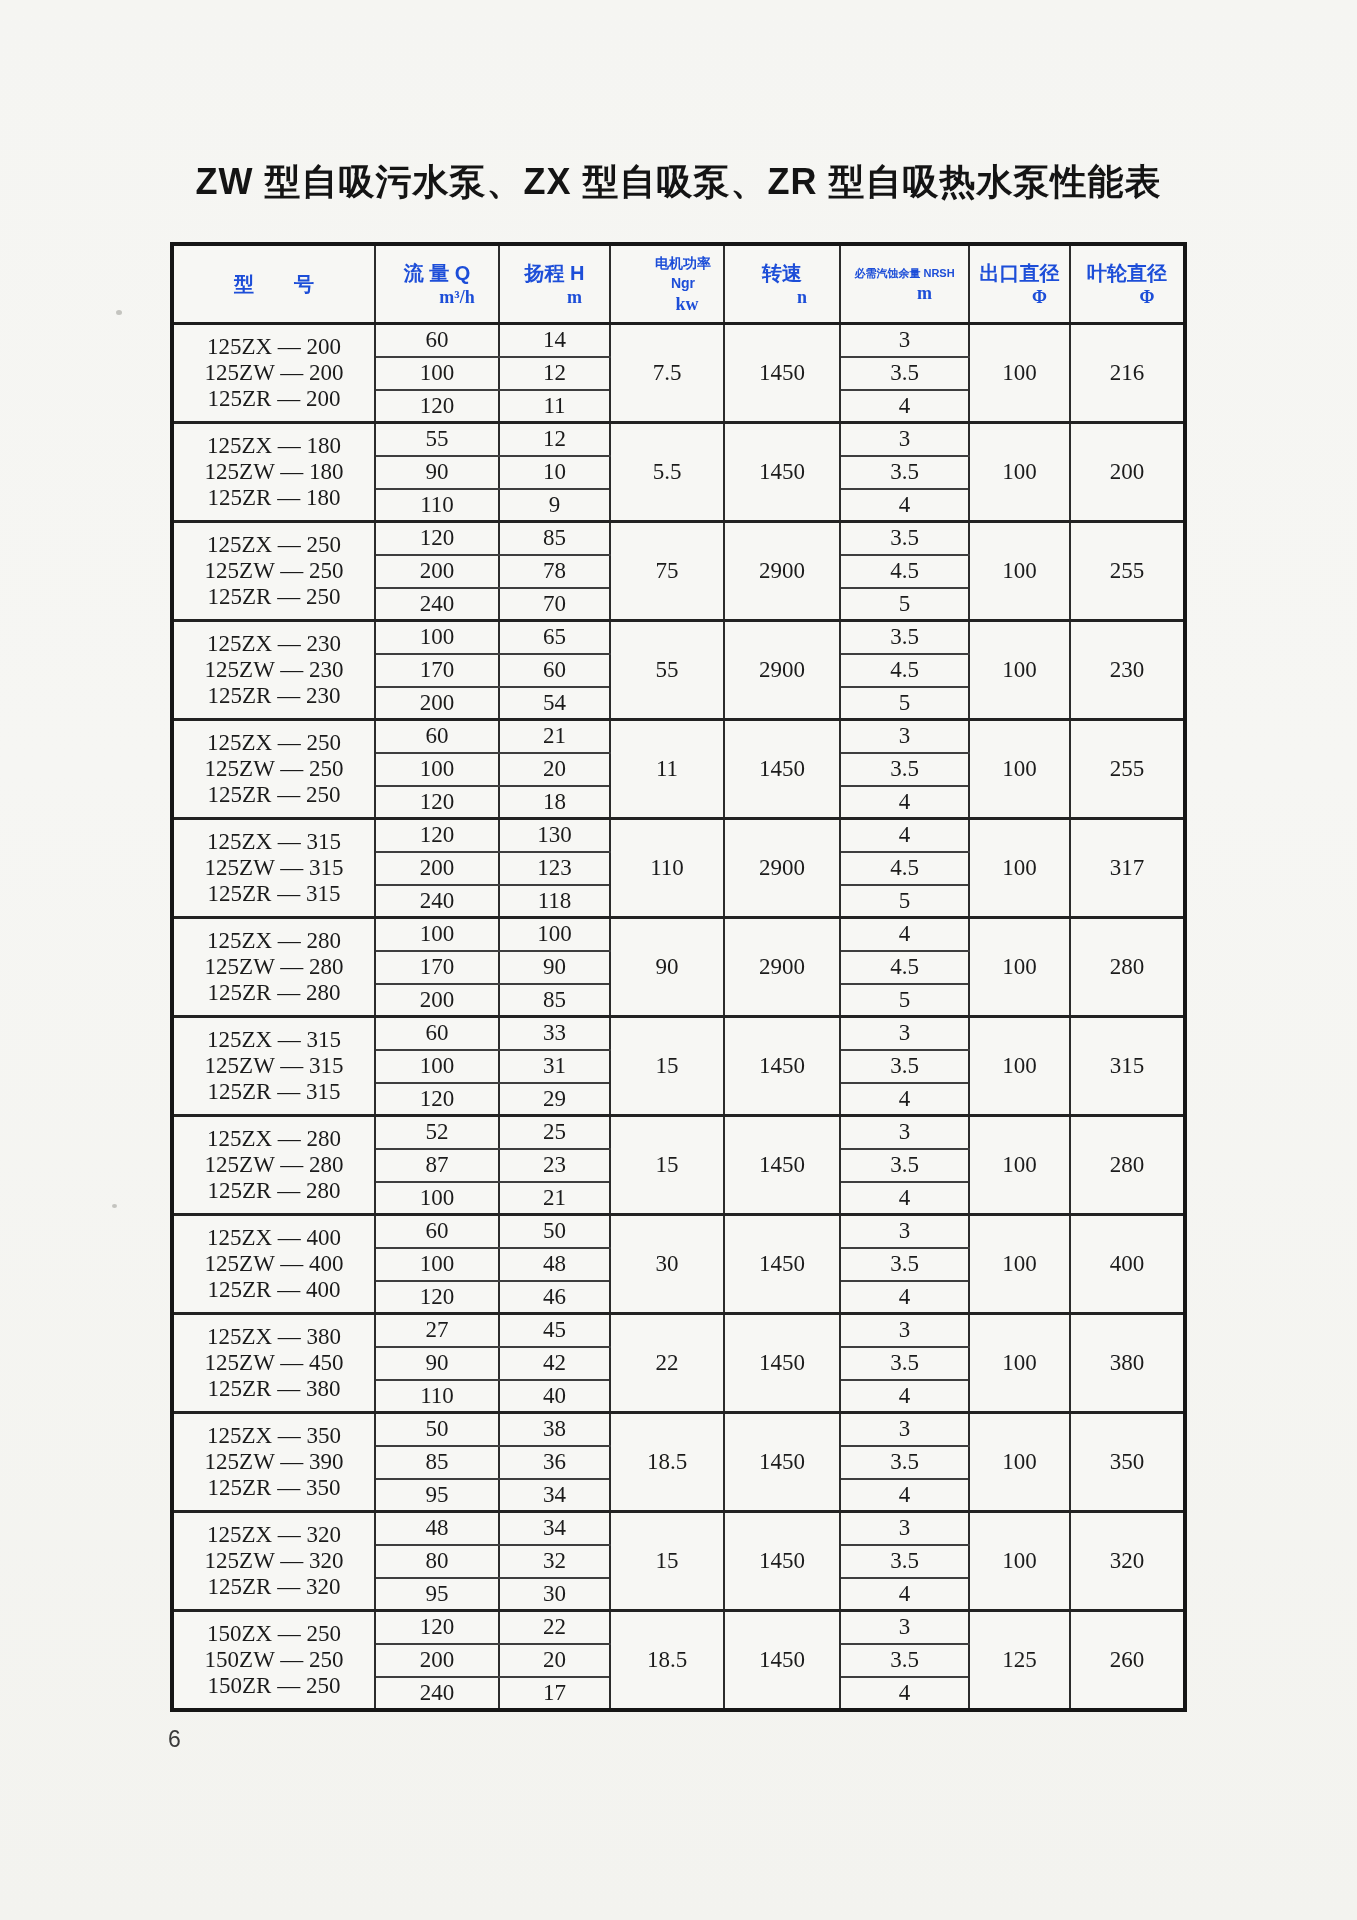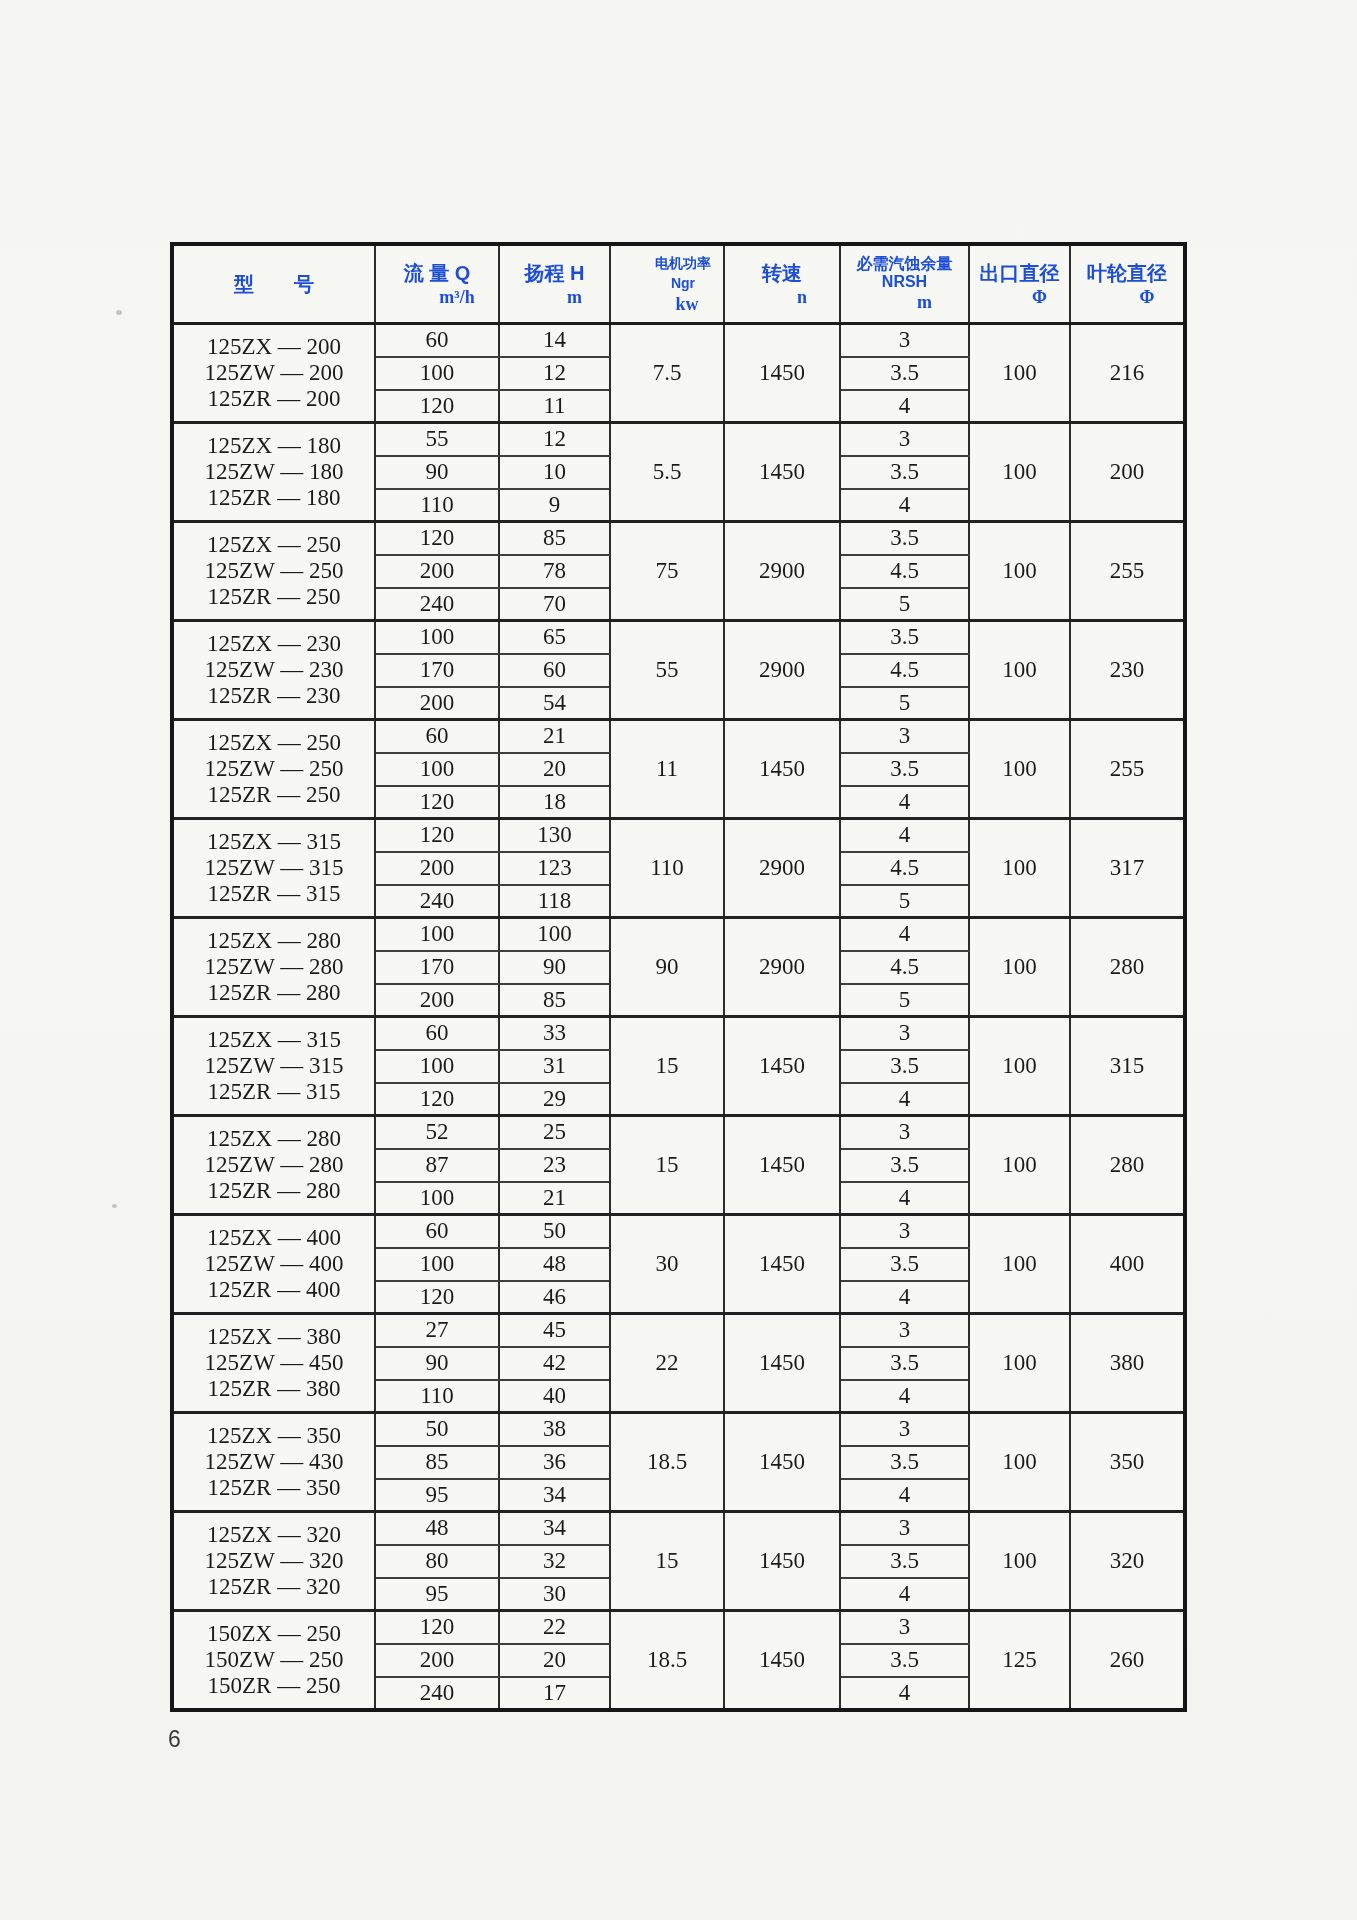--- a/index.html
+++ b/index.html
@@ -44,21 +44,21 @@
   .pump-table thead th{
     height:76px;
     border-bottom:3px solid #1d1d1d;
     font-weight:bold;
     font-family:"Liberation Sans", sans-serif;
     color:#1d4ed8;
   }
   .hline1{font-size:20px;line-height:26px;}
   .hline2{font-size:18px;line-height:22px;font-family:"Liberation Serif", serif;font-weight:bold;margin-left:40px;}
   .h-small .hline1{font-size:14px;line-height:20px;margin-left:32px;}
-  .h-tiny .hline1{font-size:16px;line-height:18px;}
+  .h-tiny .hline1{font-size:11px;line-height:18px;}
   .pump-table tbody tr{height:33px;}
   .pump-table tbody td{
     font-size:23px;
     color:#1b1b1b;
   }
   td.model-cell{font-size:22px;line-height:26px;}
   td.model-cell .model-line{white-space:nowrap;}
   td.group-start{border-top:3px solid #222;}
   td.sub-sep{border-bottom:2px solid #3e3e3e;}
   .page-number{
@@ -70,20 +70,21 @@
   }
   .scan-speck{position:absolute;background:#9a9a96;border-radius:50%;opacity:.55;}
   .speck-a{left:116px;top:310px;width:6px;height:5px;}
   .speck-b{left:112px;top:1204px;width:5px;height:4px;}
 </style>
 </head>
 <body>
 
 <div class="page">
 
+  <div class="doc-title">ZW 型自吸污水泵、ZX 型自吸泵、ZR 型自吸热水泵性能表</div>
 
   <table class="pump-table">
     <colgroup>
       <col style="width:203px">
         <col style="width:124px">
         <col style="width:111px">
         <col style="width:114px">
       <col style="width:116px">
         <col style="width:129px">
         <col style="width:101px">
@@ -385,21 +386,21 @@
           <td class="npsh-cell sub-sep">3.5</td>
         </tr>
         <tr>
           <td class="flow-cell">110</td>
           <td class="head-cell">40</td>
           <td class="npsh-cell">4</td>
         </tr>
         <tr>
           <td rowspan="3" class="model-cell group-start">
             <div class="model-line">125ZX — 350</div>
-            <div class="model-line">125ZW — 430</div>
+            <div class="model-line">125ZW — 390</div>
             <div class="model-line">125ZR — 350</div>
           </td>
           <td class="flow-cell sub-sep group-start">50</td>
           <td class="head-cell sub-sep group-start">38</td>
           <td class="group-start" rowspan="3">18.5</td>
           <td class="group-start" rowspan="3">1450</td>
           <td class="npsh-cell sub-sep group-start">3</td>
           <td class="group-start" rowspan="3">100</td>
           <td class="group-start" rowspan="3">350</td>
         </tr>

